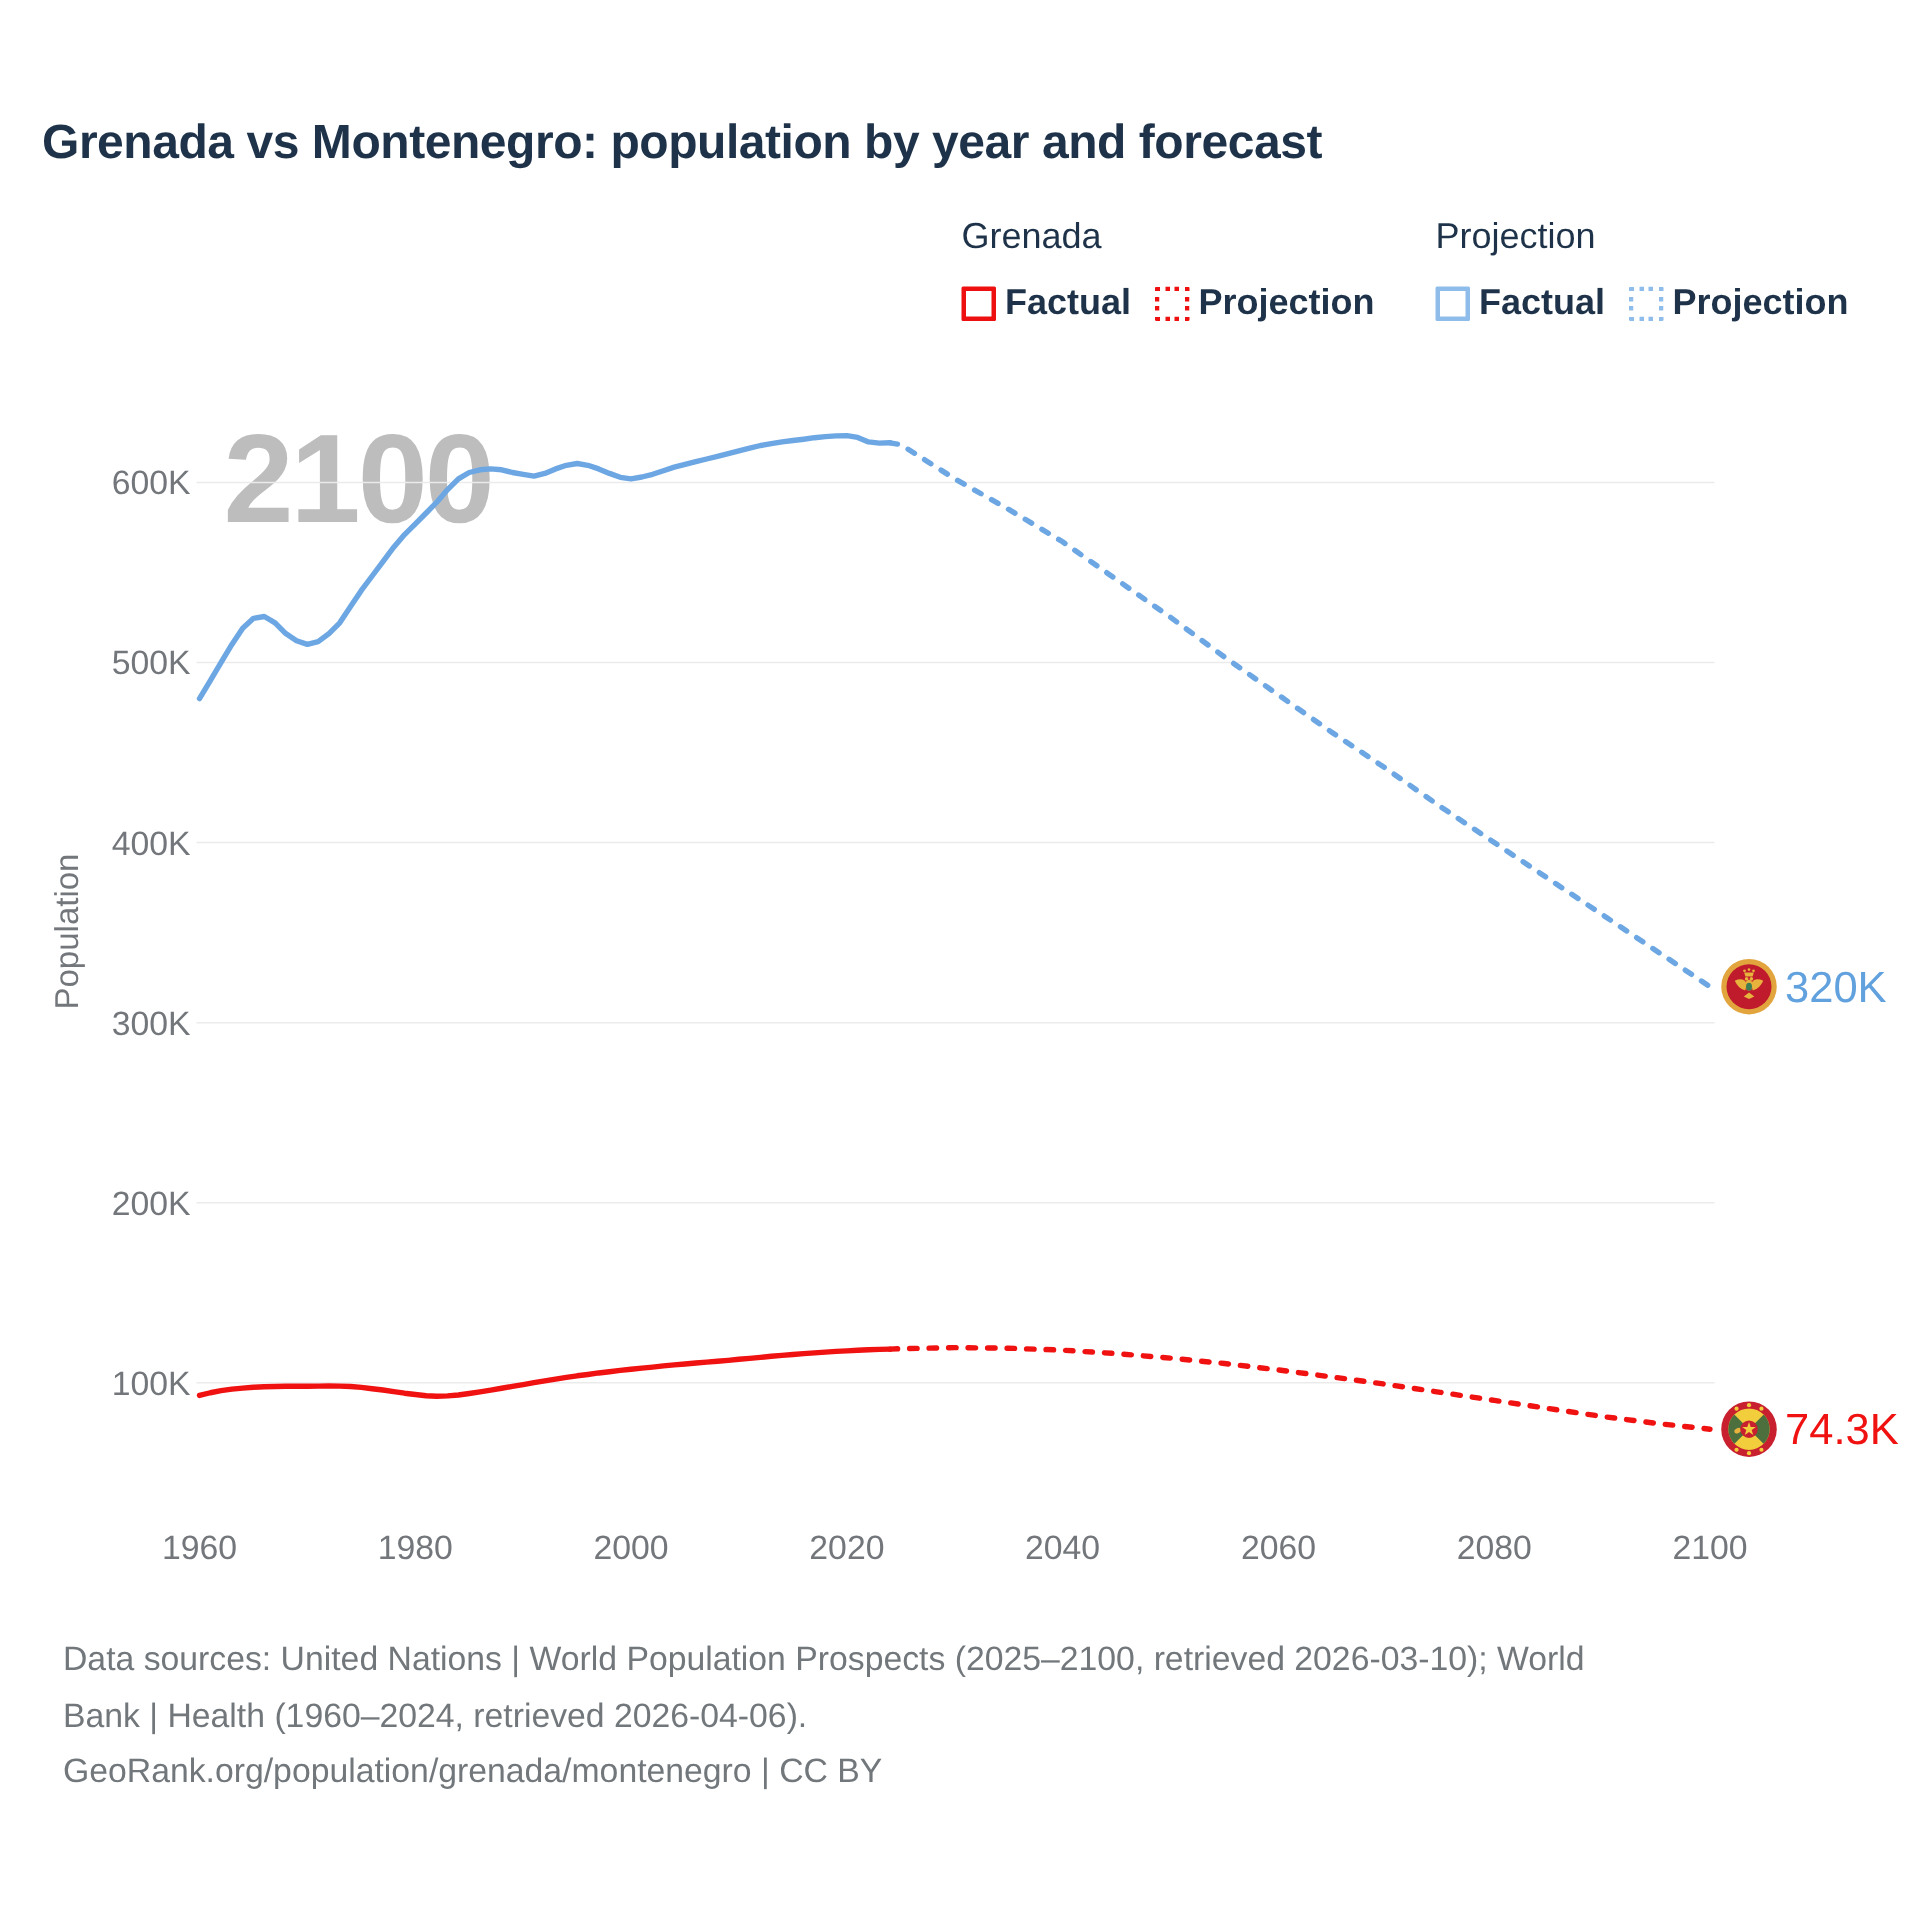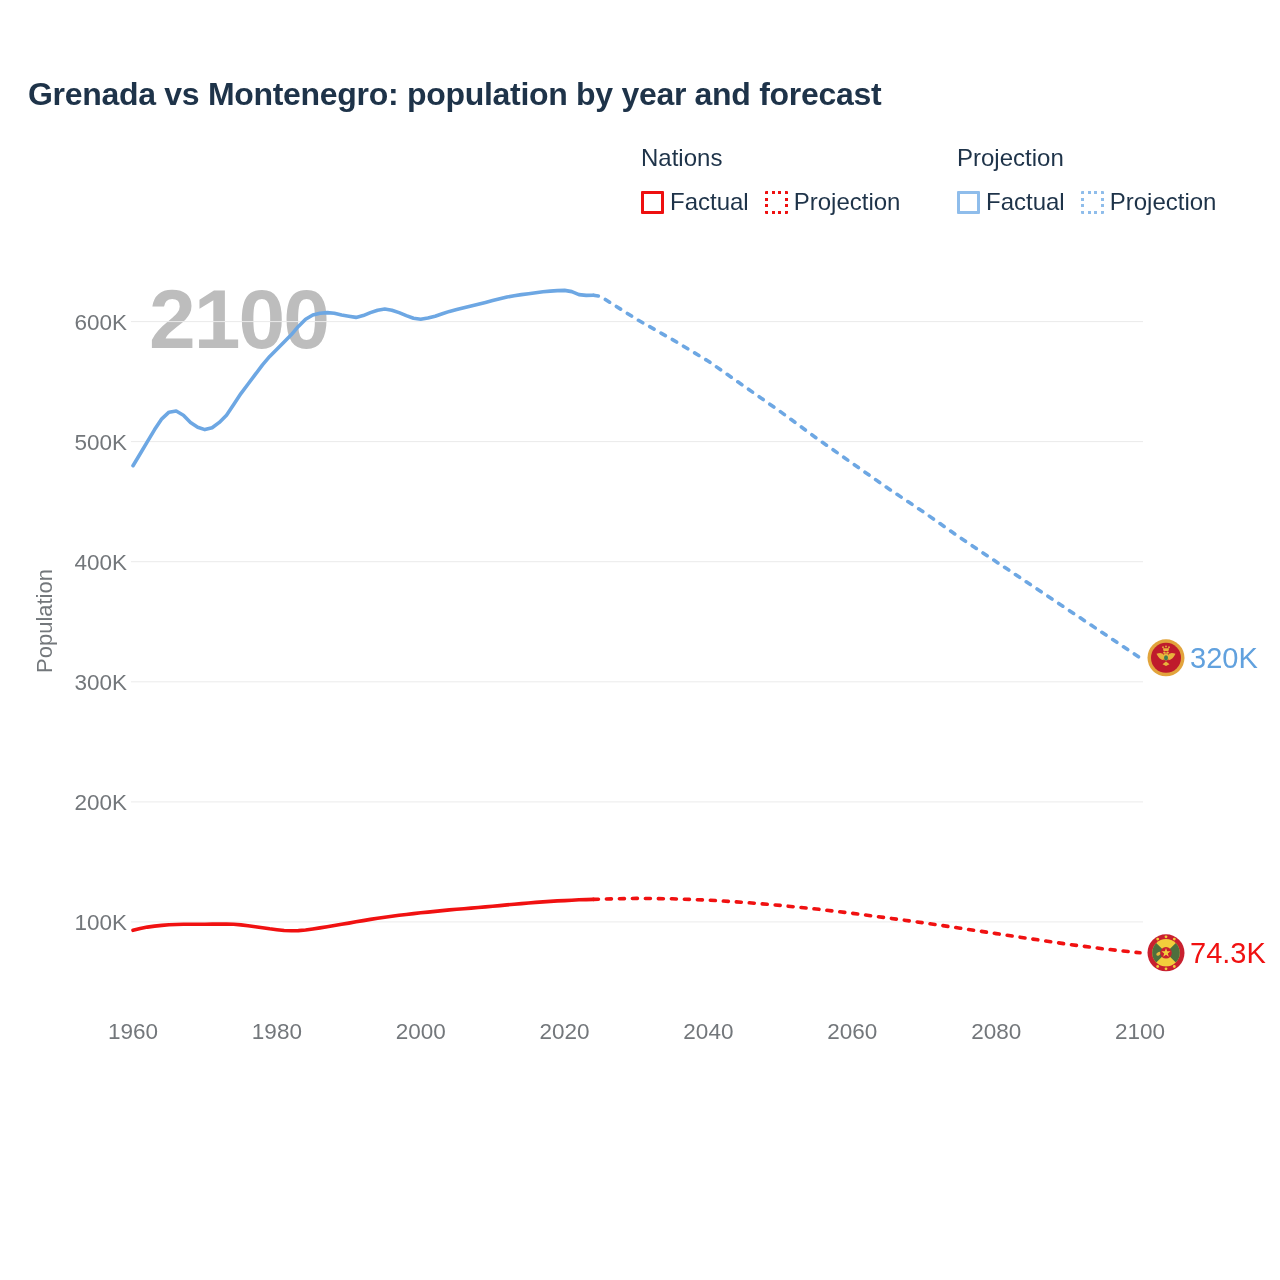--- a/index.html
+++ b/index.html
@@ -5,42 +5,42 @@
   html,body{margin:0;padding:0;background:#ffffff;}
   .page{position:relative;width:1280px;height:1280px;background:#ffffff;overflow:hidden;
         font-family:"Liberation Sans",sans-serif;}
   .chart-title{position:absolute;left:28px;top:76px;margin:0;font-size:32px;font-weight:700;
         letter-spacing:-0.3px;color:#1e3349;}
   .legend-group{position:absolute;top:144px;}
   .legend-group.g1{left:641px;}
   .legend-group.g2{left:957px;}
   .legend-group-title{font-size:24px;line-height:27px;color:#1e3349;margin-bottom:17px;}
   .legend-items{display:flex;align-items:center;gap:16px;}
-  .legend-item{display:flex;align-items:center;gap:6px;}
+  .legend-item{display:flex;align-items:center;gap:6px;font-weight:bold;}
   .legend-item .lbl{font-size:24px;color:#1e3349;}
   .swatch{width:17px;height:17px;border:3px solid #999;border-radius:1px;background:#fff;}
   .watermark{position:absolute;left:149px;top:271px;font-size:84px;font-weight:700;
         letter-spacing:-2px;color:#bdbdbd;z-index:0;}
   .y-axis-title{position:absolute;left:-25px;top:608px;width:140px;text-align:center;
         font-size:22px;color:#73777b;transform:rotate(-90deg);z-index:2;}
   #chart-svg{position:absolute;left:0;top:0;z-index:1;}
   #chart-svg text{font-family:"Liberation Sans",sans-serif;}
   .footer{position:absolute;left:42px;top:1087px;width:1200px;font-size:22.5px;
         line-height:37.5px;color:#72777b;z-index:2;}
   .footer p{margin:0;}
 </style>
 </head>
 <body>
 
 <div class="page">
 
   <h1 class="chart-title">Grenada vs Montenegro: population by year and forecast</h1>
 
   <div class="legend-group g1">
-    <div class="legend-group-title">Nations</div>
+    <div class="legend-group-title">Grenada</div>
     <div class="legend-items">
       <div class="legend-item">
         <span class="swatch" style="border-color: rgb(238, 16, 16); border-style: solid;"></span>
         <span class="lbl">Factual</span>
       </div>
       <div class="legend-item">
         <span class="swatch" style="border-color: rgb(238, 16, 16); border-style: dotted;"></span>
         <span class="lbl">Projection</span>
       </div>
     </div>
@@ -127,14 +127,19 @@
       <path d="M0,-4.8 L1.12,-1.54 L4.56,-1.48 L1.81,0.59 L2.82,3.88 L0,1.9 L-2.82,3.88 L-1.81,0.59 L-4.56,-1.48 L-1.12,-1.54 Z" fill="#f2ce3c"></path>
       <circle cx="0" cy="-16" r="1.4" fill="#f2ce3c"></circle>
       <circle cx="-8.3" cy="-13.7" r="1.4" fill="#f2ce3c"></circle>
       <circle cx="8.3" cy="-13.7" r="1.4" fill="#f2ce3c"></circle>
       <circle cx="0" cy="16" r="1.4" fill="#f2ce3c"></circle>
       <circle cx="-8.3" cy="13.7" r="1.4" fill="#f2ce3c"></circle>
       <circle cx="8.3" cy="13.7" r="1.4" fill="#f2ce3c"></circle>
     </g>
   </svg>
 
+  <div class="footer">
+    <p>Data sources: United Nations | World Population Prospects (2025–2100, retrieved 2026-03-10); World</p>
+    <p>Bank | Health (1960–2024, retrieved 2026-04-06).</p>
+    <p>GeoRank.org/population/grenada/montenegro | CC BY</p>
+  </div>
 
 </div>
 
 </body></html>

